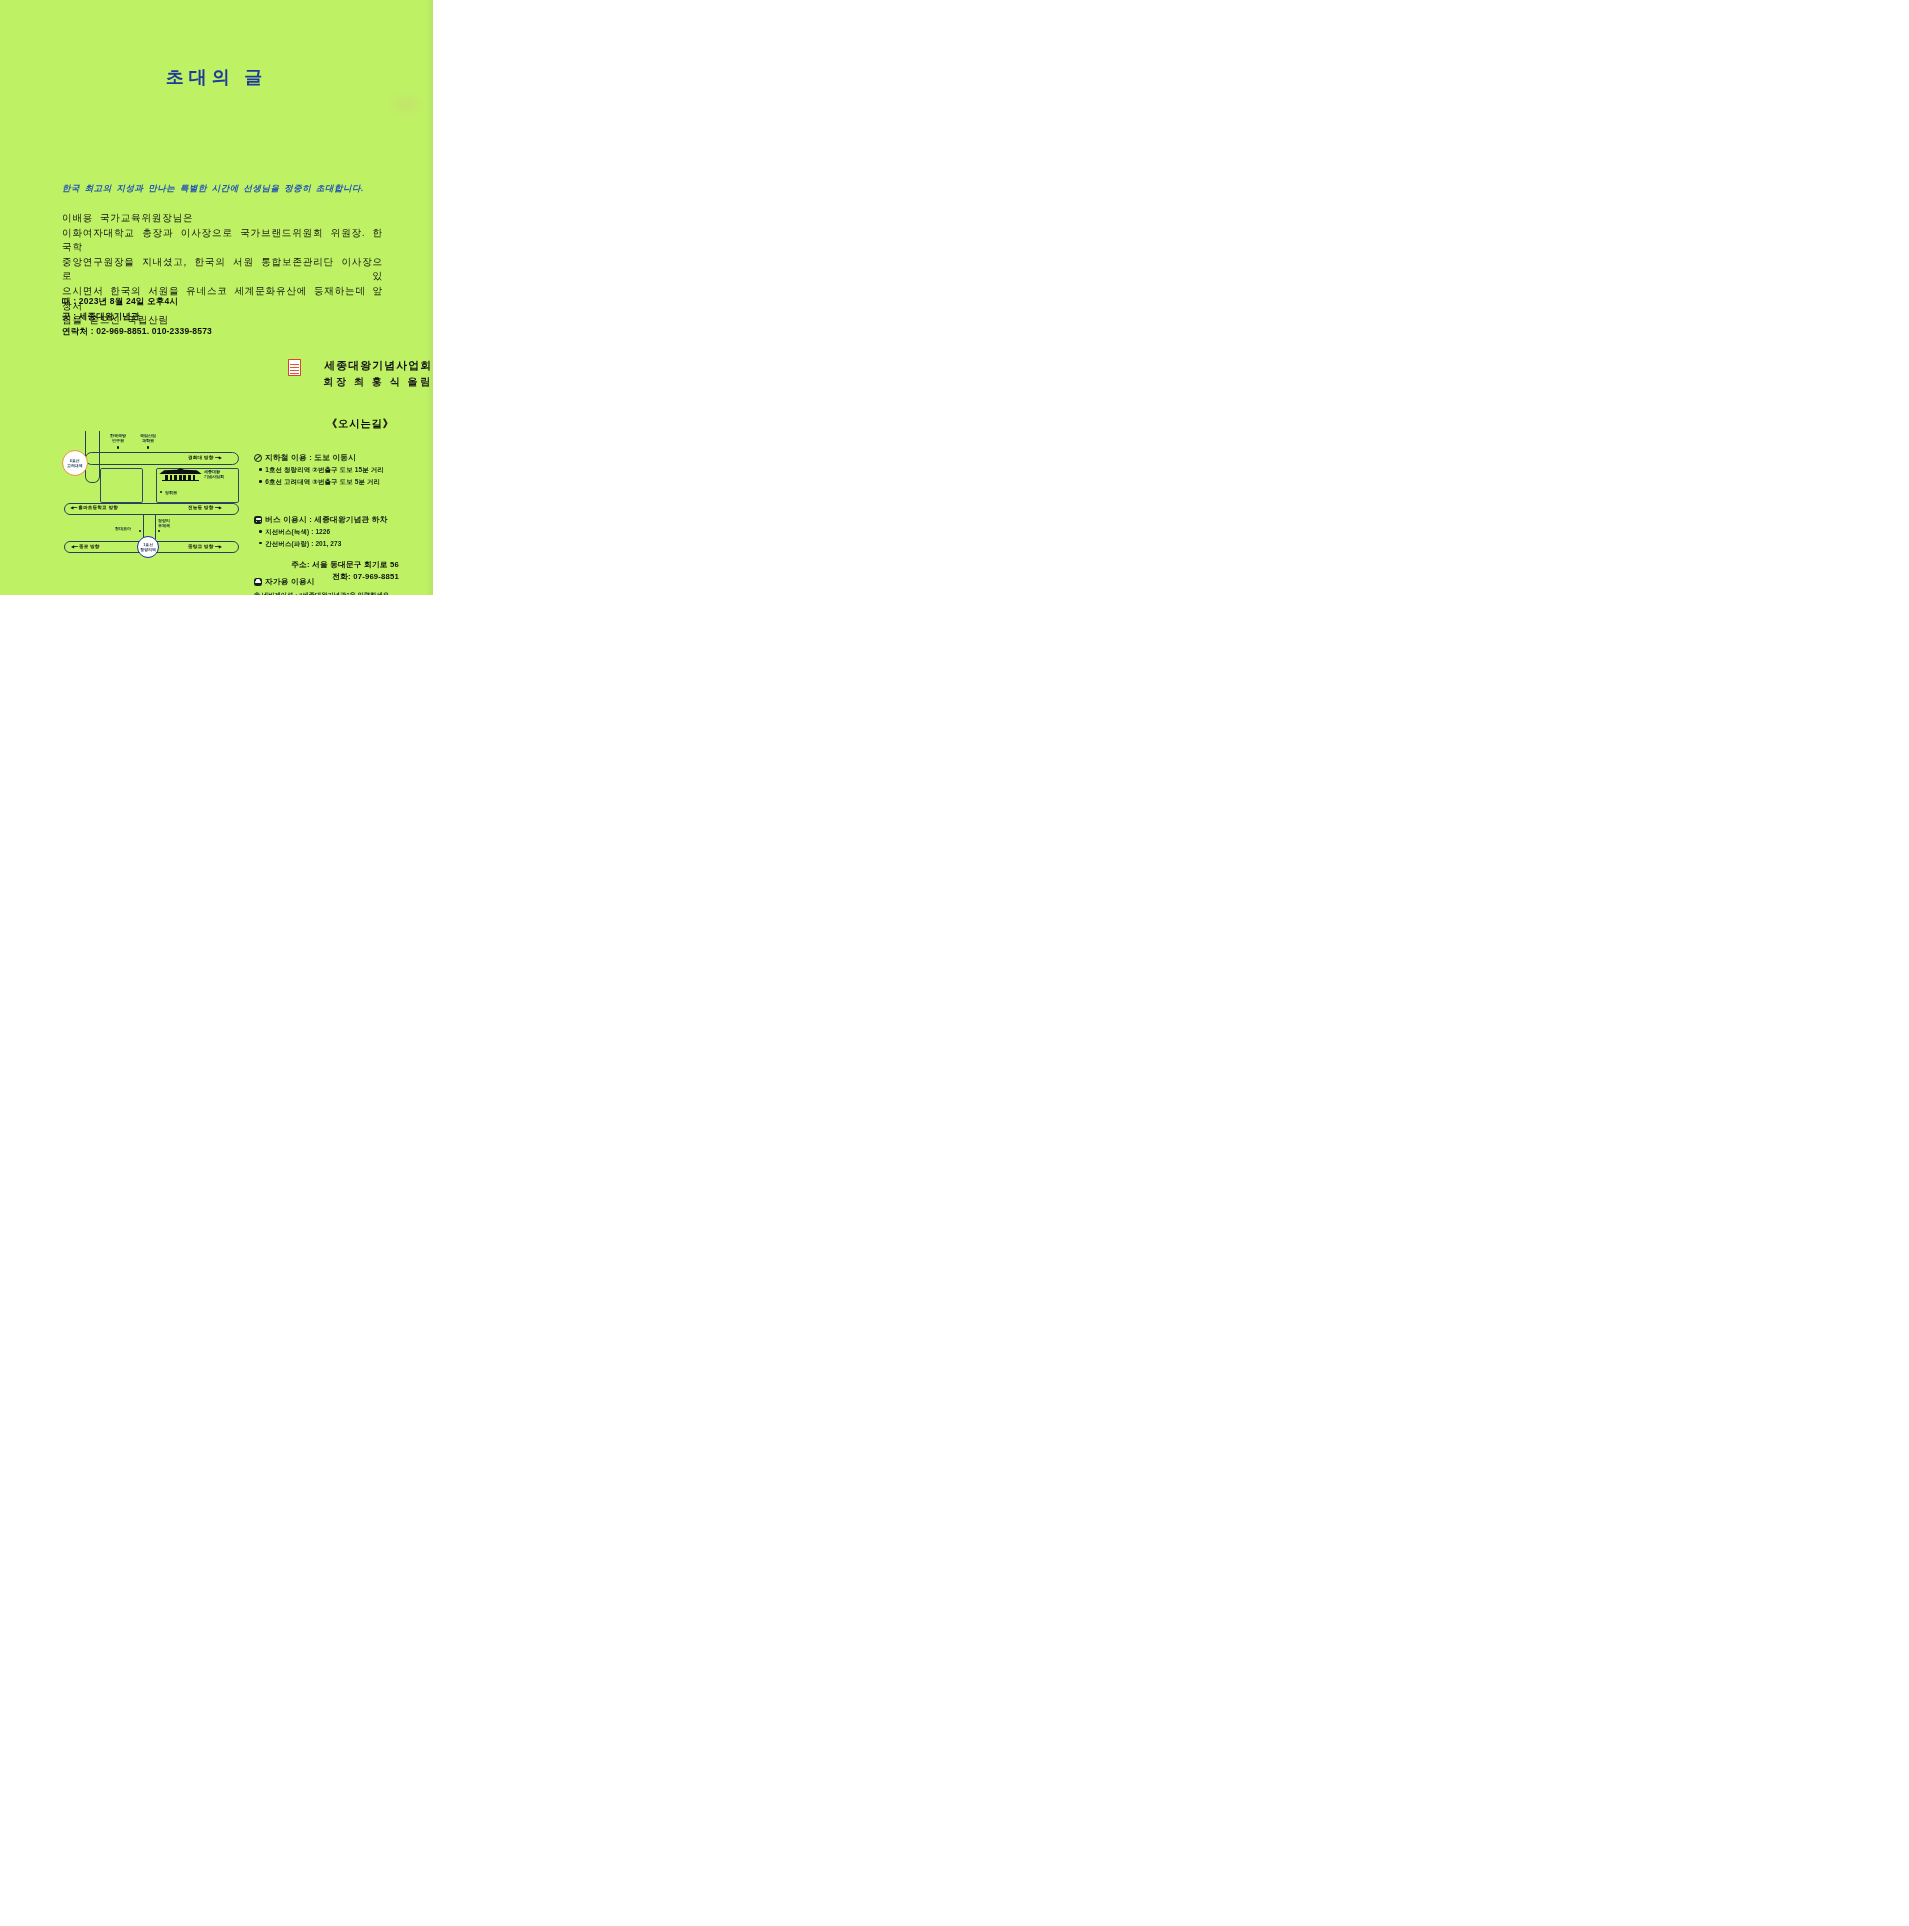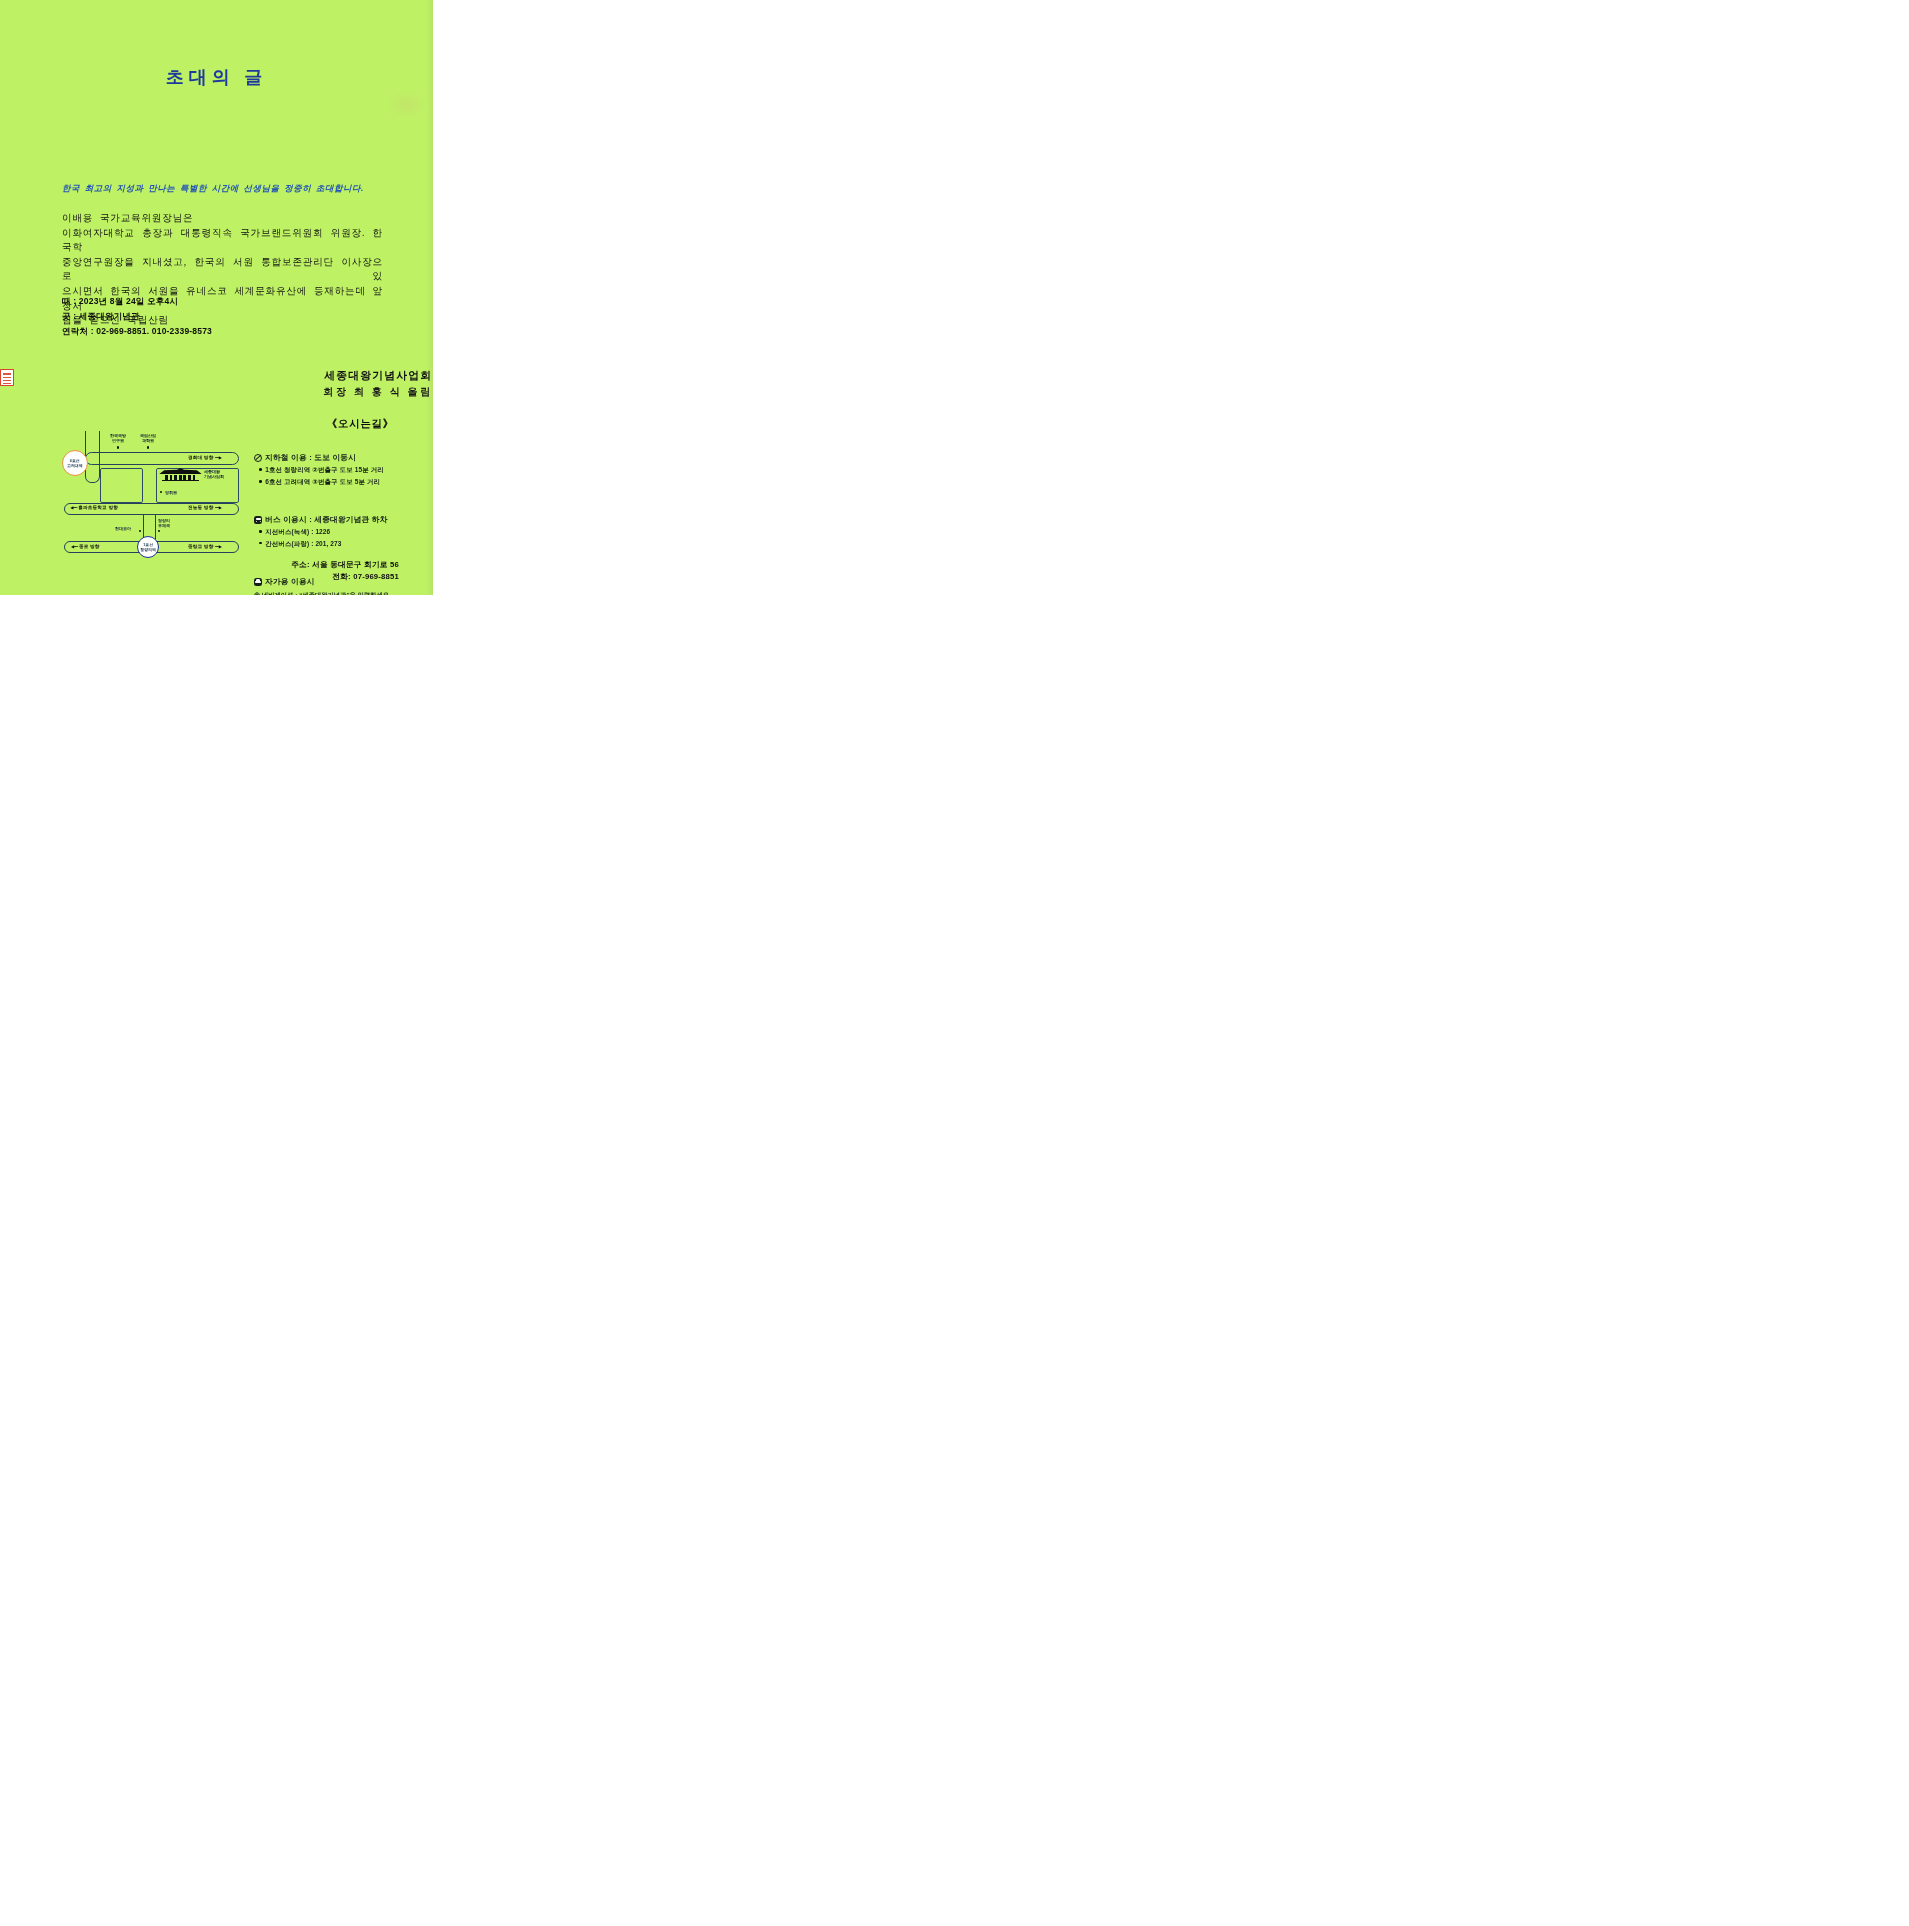--- a/index.html
+++ b/index.html
@@ -46,22 +46,22 @@
   .para2{top:211px;}
   
   .details{
     position:absolute;left:62px;top:294px;width:270px;
     font-family:"Liberation Sans","DejaVu Sans",sans-serif;
     font-size:8.5px;font-weight:bold;line-height:15px;letter-spacing:0.2px;
     color:#0d0d0d;
   }
   
   .signature{
-    position:absolute;left:0;top:369px;width:100%;
-    display:flex;justify-content:space-between;align-items:flex-start;gap:22px;
+    position:absolute;left:0;top:359px;width:100%;
+    display:flex;justify-content:flex-end;align-items:flex-start;gap:22px;
   }
   .logo-stamp{
     width:11.6px;height:15.4px;border:1.2px solid #d8432a;border-radius:0.8px;
     background:#fff;position:relative;flex:0 0 auto;
   }
   .logo-stamp::before{
     content:"";position:absolute;inset:1.5px;
     background:repeating-linear-gradient(0deg,#d8432a 0 1.2px,rgba(0,0,0,0) 1.2px 3.1px);
     opacity:.9;
   }
@@ -161,21 +161,21 @@
   <div class="scan-smudge"></div>
   <div class="scan-edge"></div>
 
   <div class="title">초대의 글</div>
 
 
   <div class="invite">한국 최고의 지성과 만나는 특별한 시간에 선생님을 정중히 초대합니다.</div>
 
   <div class="letter para2">
     <div class="ln">이배용 국가교육위원장님은</div>
-    <div class="ln j">이화여자대학교 총장과 대통령직속 국가브랜드위원회 위원장. 한국학</div>
+    <div class="ln j">이화여자대학교 총장과 이사장으로 국가브랜드위원회 위원장. 한국학</div>
     <div class="ln j">중앙연구원장을 지내셨고, 한국의 서원 통합보존관리단 이사장으로 있</div>
     <div class="ln j">으시면서 한국의 서원을 유네스코 세계문화유산에 등재하는데 앞장서</div>
     <div class="ln">힘을 쏟으신 국립산림</div>
   </div>
 
   <div class="details">
     <div>때 : 2023년 8월 24일 오후4시</div>
     <div>곳 : 세종대왕기념관</div>
     <div>연락처 : 02-969-8851. 010-2339-8573</div>
   </div>

